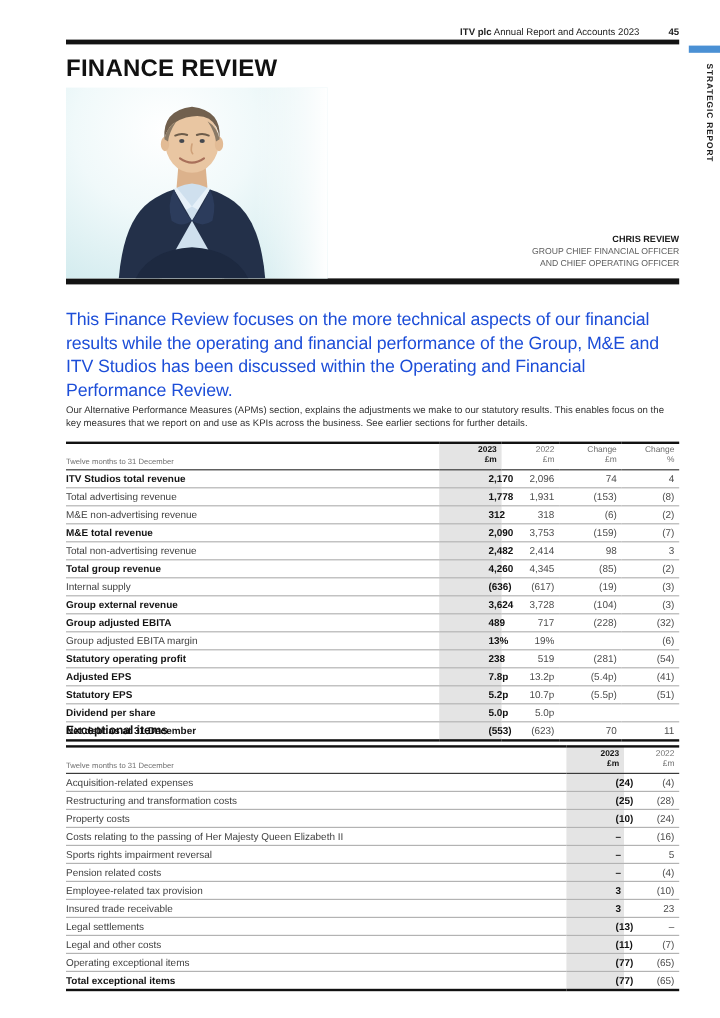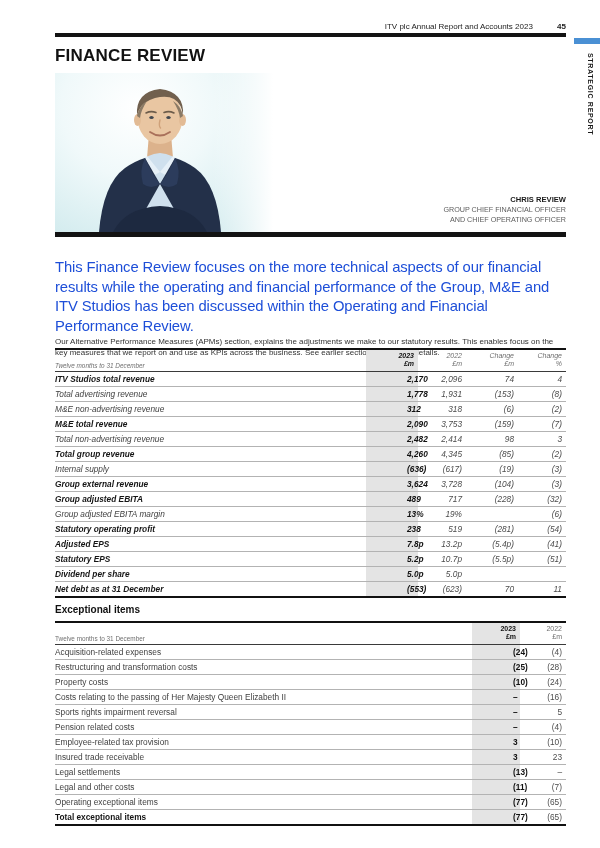--- a/index.html
+++ b/index.html
@@ -5,35 +5,35 @@
   html,body{margin:0;padding:0;background:#fff;}
   .page{
     position:relative;width:600px;height:848px;background:#fff;overflow:hidden;
     font-family:"Liberation Sans",sans-serif;color:#1a1a1a;
   }
   
   .header-meta{
     position:absolute;top:22px;left:55px;width:511px;
     text-align:right;font-size:8px;color:#222;white-space:nowrap;
   }
-  .header-meta .brand{font-weight:normal;}
+  .header-meta .brand{font-weight:bold;}
   .header-meta .page-num{font-weight:bold;margin-left:22px;}
   .header-rule{position:absolute;top:33px;left:55px;width:511px;height:4px;background:#131313;}
 
   
   .side-accent{position:absolute;top:38px;right:0;width:26px;height:6px;background:#4a90d4;}
   .side-label{
     position:absolute;top:53px;right:6px;
     writing-mode:vertical-rl;font-size:7px;font-weight:bold;letter-spacing:0.7px;color:#1a1a1a;
   }
 
   
   .section-title{
     position:absolute;top:46px;left:55px;margin:0;
-    font-size:17px;font-weight:bold;letter-spacing:0.2px;color:#111;
+    font-size:20px;font-weight:bold;letter-spacing:0.2px;color:#111;
   }
 
   
   .photo-band{position:absolute;top:73px;left:55px;width:511px;height:159px;border-bottom:5px solid #131313;}
   .photo-gradient{
     position:absolute;left:0;top:0;width:218px;height:100%;overflow:hidden;
     background:
       linear-gradient(to right, rgba(255,255,255,0) 72%, #ffffff 100%),
       radial-gradient(ellipse at 38% 22%, #ffffff 0%, #f0f9fa 40%, #d2ebee 85%, #c9e7ea 100%);
   }
@@ -47,21 +47,21 @@
     position:absolute;top:258px;left:55px;width:511px;margin:0;
     font-size:14.8px;line-height:1.33;color:#1d4ed8;letter-spacing:-0.1px;
   }
   .apm-note{
     position:absolute;top:336px;left:55px;width:511px;margin:0;
     font-size:8px;line-height:1.4;color:#333;
   }
 
   
   .tbl-wrap{position:absolute;left:55px;width:511px;}
-  .kpi-wrap{top:348px;font-style:italic;}
+  .kpi-wrap{top:368px;}
   .exc-title{position:absolute;top:604px;left:55px;margin:0;font-size:10px;font-weight:bold;color:#111;}
   .exc-wrap{top:621px;}
 
   table.data{width:100%;border-collapse:collapse;border-top:2px solid #111;border-bottom:2.5px solid #111;table-layout:fixed;}
   table.data th,table.data td{padding:2px 4px 2px 0;vertical-align:bottom;}
   table.data th{border-bottom:1px solid #3a3a3a;}
   table.data .period{font-size:6.4px;font-weight:normal;color:#6f6f6f;text-align:left;padding-left:0;}
   table.data th.colhead{font-size:7px;line-height:1.2;text-align:right;font-weight:normal;color:#6f6f6f;white-space:pre-line;}
   table.data th.colhead.hl{font-weight:bold;color:#111;}
   table.data td{font-size:8.3px;border-top:1px solid #b3b3b3;}

